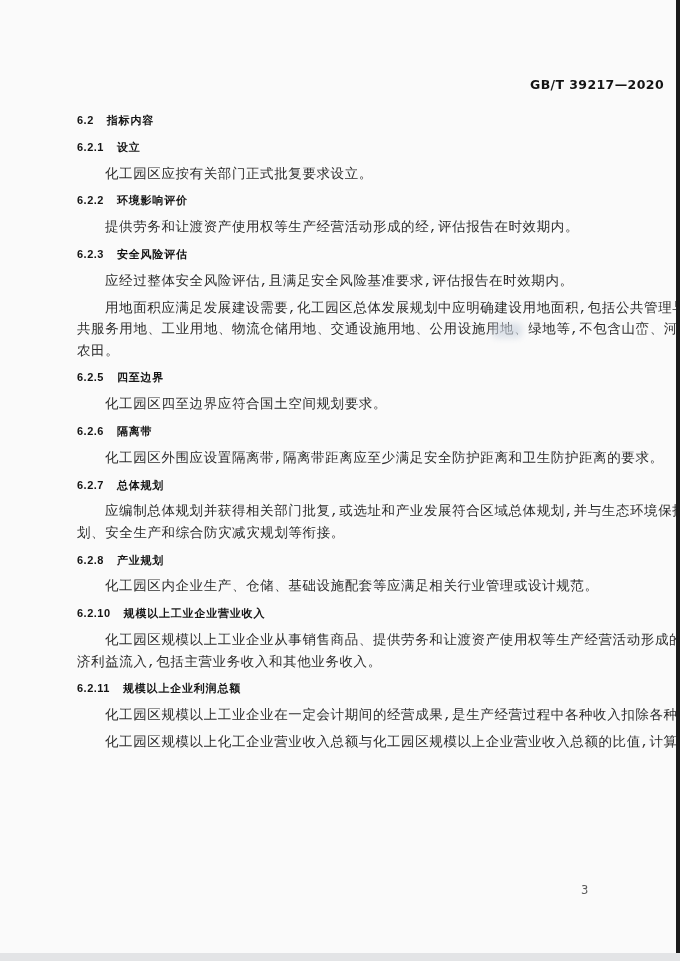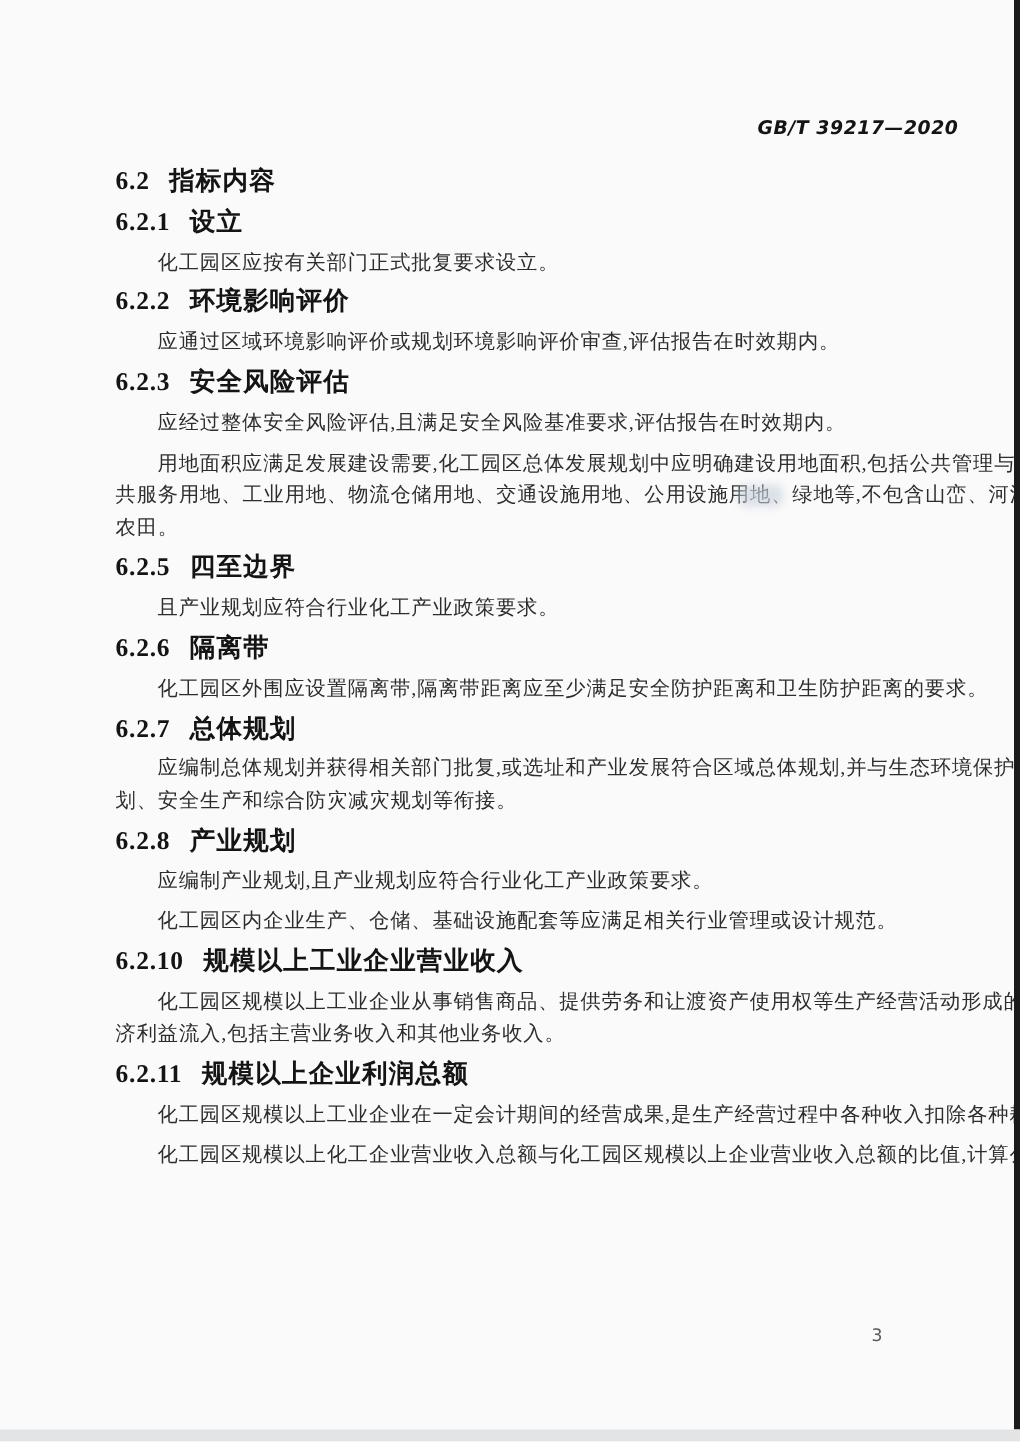--- a/index.html
+++ b/index.html
@@ -3,35 +3,34 @@
 <meta charset="utf-8">
 <style>
   html,body{margin:0;padding:0;}
   body{
     width:680px;height:961px;position:relative;overflow:hidden;
     background:var(--page-bg,#fafafa);
     font-family:"Liberation Serif", serif;
   }
   .page{position:absolute;inset:0;background:var(--page-bg,#fafafa);}
   .standard-code{
-    position:absolute;top:77px;left:505px;
+    position:absolute;top:77px;left:530px;
     font-family:"DejaVu Sans", sans-serif;
     font-weight:700;font-size:12.5px;letter-spacing:0.4px;
     color:var(--heading-color,#141414);
     white-space:nowrap;
-    font-style:italic;
   }
   .content{
     position:absolute;left:77px;top:110px;width:537px;
     color:var(--text-color,#2d2d2d);
   }
-  .block{margin:0 0 5.3px 0;}
+  .block{margin:0 0 5.3px 0;font-family:Liberation Mono, monospace;}
   .heading{
-    font-family:Liberation Serif, serif;
-    font-weight:700;font-size:17px;line-height:21.5px;
+    font-family:Liberation Sans, sans-serif;
+    font-weight:700;font-size:11px;line-height:21.5px;
     color:var(--heading-color,#141414);
     letter-spacing:0.8px;white-space:nowrap;
   }
   .heading .num{margin-right:13px;letter-spacing:0.5px;}
   .para{font-size:13.5px;}
   .para .line{
     line-height:21.5px;letter-spacing:0.6px;white-space:nowrap;
   }
   .para .line.first{text-indent:28px;}
   .smudge{
@@ -61,48 +60,45 @@
 <div class="standard-code">GB/T 39217—2020</div>
 
 <div class="content" id="content">
     <div class="block heading"><span class="num">6.2</span><span>指标内容</span></div>
     <div class="block heading"><span class="num">6.2.1</span><span>设立</span></div>
     <div class="block para">
       <div class="line first">化工园区应按有关部门正式批复要求设立。</div>
     </div>
     <div class="block heading"><span class="num">6.2.2</span><span>环境影响评价</span></div>
     <div class="block para">
-      <div class="line first">应通过区域环境影响评价或规划环境影响评价审查,评估报告在时效期内。</div>
+      <div class="line first">提供劳务和让渡资产使用权等生产经营活动形成的经,评估报告在时效期内。</div>
     </div>
     <div class="block heading"><span class="num">6.2.3</span><span>安全风险评估</span></div>
     <div class="block para">
       <div class="line first">应经过整体安全风险评估,且满足安全风险基准要求,评估报告在时效期内。</div>
     </div>
     <div class="block para">
       <div class="line first">用地面积应满足发展建设需要,化工园区总体发展规划中应明确建设用地面积,包括公共管理与公</div>
       <div class="line">共服务用地、工业用地、物流仓储用地、交通设施用地、公用设施用地、绿地等,不包含山峦、河流和基本</div>
       <div class="line">农田。</div>
     </div>
     <div class="block heading"><span class="num">6.2.5</span><span>四至边界</span></div>
     <div class="block para">
-      <div class="line first">且产业规划应符合行业化工产业政策要求。</div>
+      <div class="line first">化工园区四至边界应符合国土空间规划要求。</div>
     </div>
     <div class="block heading"><span class="num">6.2.6</span><span>隔离带</span></div>
     <div class="block para">
       <div class="line first">化工园区外围应设置隔离带,隔离带距离应至少满足安全防护距离和卫生防护距离的要求。</div>
     </div>
     <div class="block heading"><span class="num">6.2.7</span><span>总体规划</span></div>
     <div class="block para">
       <div class="line first">应编制总体规划并获得相关部门批复,或选址和产业发展符合区域总体规划,并与生态环境保护规</div>
       <div class="line">划、安全生产和综合防灾减灾规划等衔接。</div>
     </div>
     <div class="block heading"><span class="num">6.2.8</span><span>产业规划</span></div>
-    <div class="block para">
-      <div class="line first">应编制产业规划,且产业规划应符合行业化工产业政策要求。</div>
-    </div>
     <div class="block para">
       <div class="line first">化工园区内企业生产、仓储、基础设施配套等应满足相关行业管理或设计规范。</div>
     </div>
     <div class="block heading"><span class="num">6.2.10</span><span>规模以上工业企业营业收入</span></div>
     <div class="block para">
       <div class="line first">化工园区规模以上工业企业从事销售商品、提供劳务和让渡资产使用权等生产经营活动形成的经</div>
       <div class="line">济利益流入,包括主营业务收入和其他业务收入。</div>
     </div>
     <div class="block heading"><span class="num">6.2.11</span><span>规模以上企业利润总额</span></div>
     <div class="block para">

